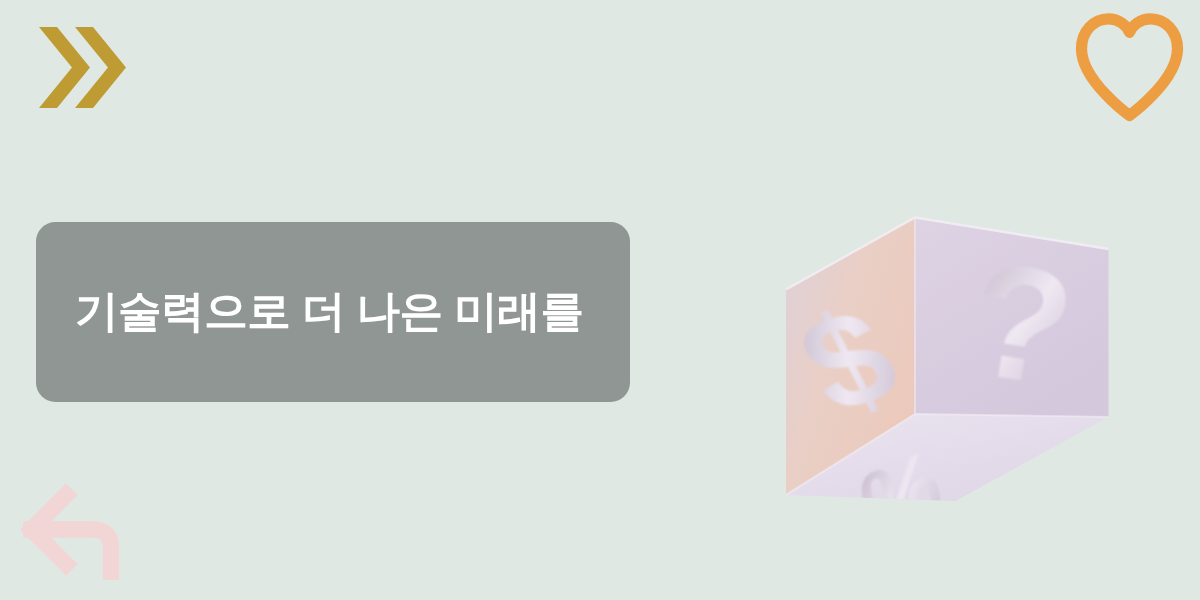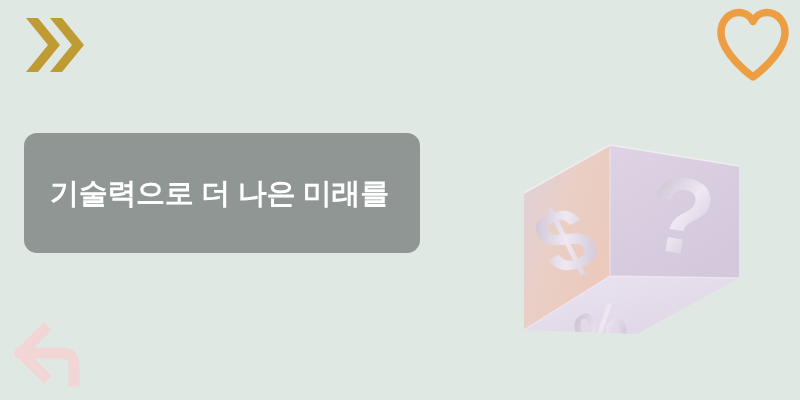--- a/index.html
+++ b/index.html
@@ -43,21 +43,21 @@
     left: 14px;
     top: 318px;
     width: 80px;
     height: 70px;
   }
 
   
   #headline-plate {
     position: absolute;
     left: 24px;
-    top: 133px;
+    top: 148px;
     width: 396px;
     height: 120px;
     background: #8f9693;
     border-radius: 13px;
     box-sizing: border-box;
     padding: 18px 26px 16px 26px;
     display: flex;
     flex-direction: column;
     justify-content: center;
   }

